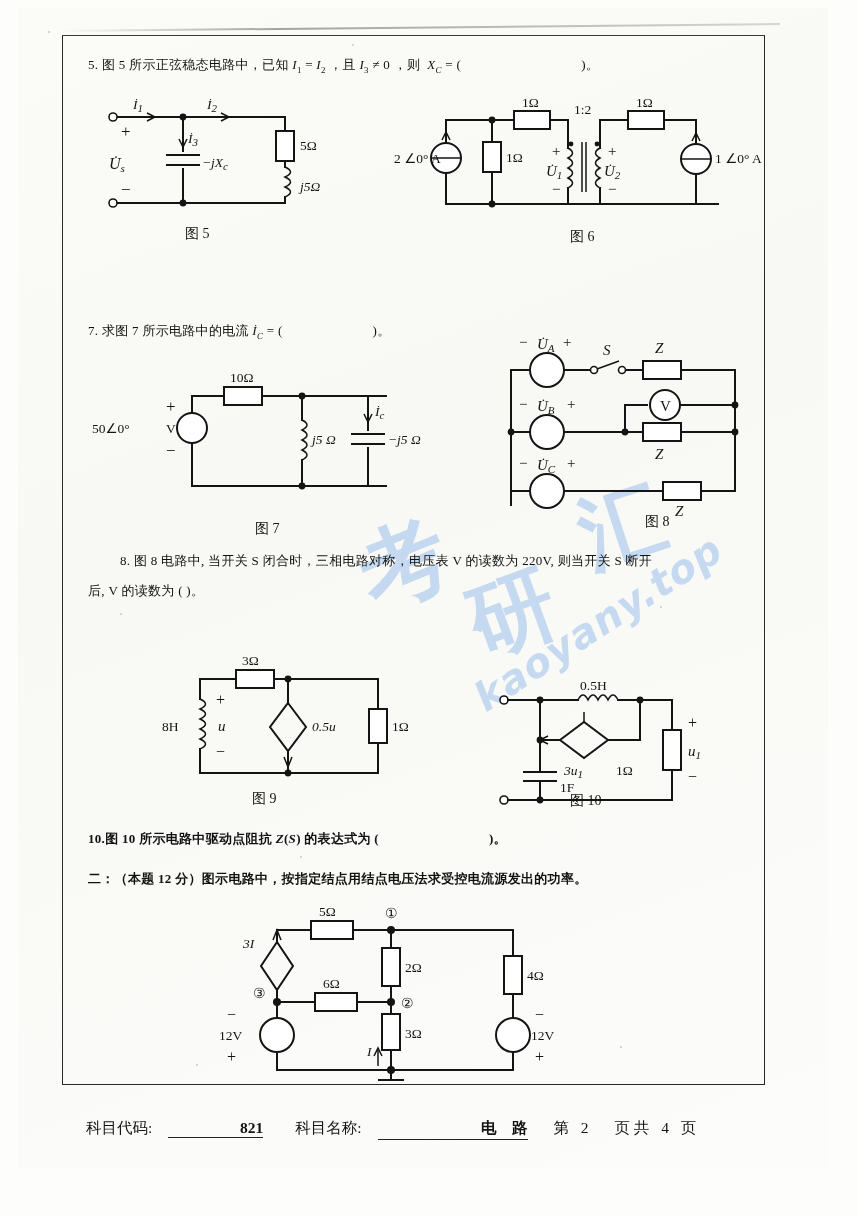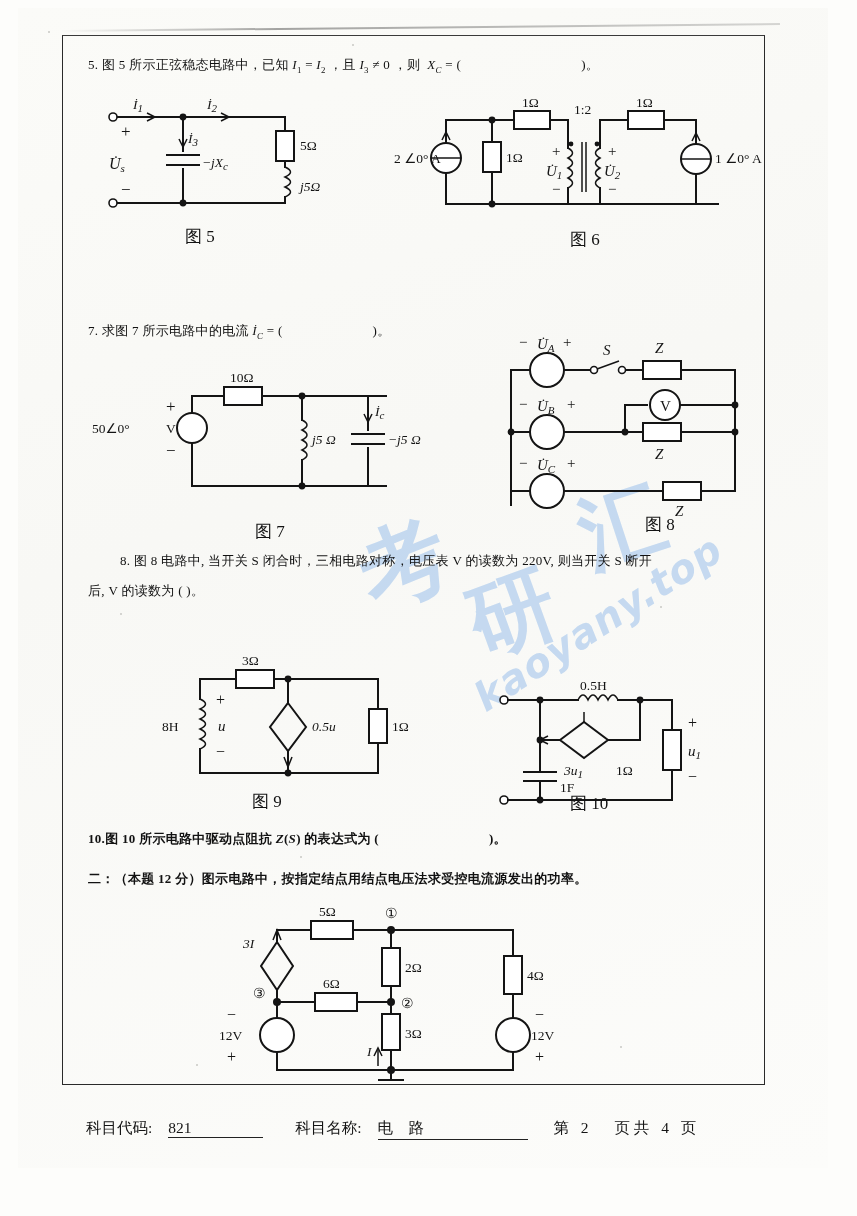--- a/index.html
+++ b/index.html
@@ -84,21 +84,21 @@
     white-space: nowrap;
     color: #121212;
   }
   .it { font-style: italic; font-family: "Liberation Serif", serif; }
   sub { font-size: 68%; }
 
   
   .fig { position: absolute; }
   .figlabel {
     position: absolute;
-    font-size: 17px;
+    font-size: 14px;
     white-space: nowrap;
     color: #131313;
   }
   svg { display: block; overflow: visible; }
   .wire { stroke: #141414; stroke-width: 2; fill: none; stroke-linecap: square; }
   .wire-thin { stroke: #141414; stroke-width: 1.5; fill: none; }
   .node { fill: #141414; }
   .box { fill: #ffffff; stroke: #141414; stroke-width: 2; }
   .circ { fill: #ffffff; stroke: #141414; stroke-width: 2; }
   .open { fill: #ffffff; stroke: #141414; stroke-width: 1.6; }
@@ -115,22 +115,22 @@
     position: absolute;
     left: 62px; top: 1118px;
     width: 740px;
     font-size: 15.5px;
     color: #141414;
     white-space: nowrap;
   }
   #footer .fill {
     display: inline-block;
     border-bottom: 1.4px solid #222;
-    text-align: left;
-    font-weight: 400;
+    text-align: right;
+    font-weight: 700;
   }
   #footer .seg { margin-right: 16px; margin-left: 24px; }
 
   
   .speck { position: absolute; width: 2px; height: 2px; background: #c9c9c4; border-radius: 50%; }
 </style>
 </head>
 <body>
 
 <div id="scan">

